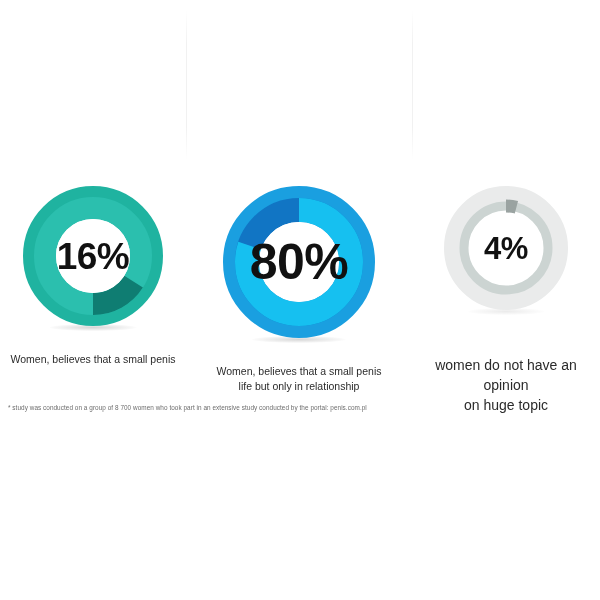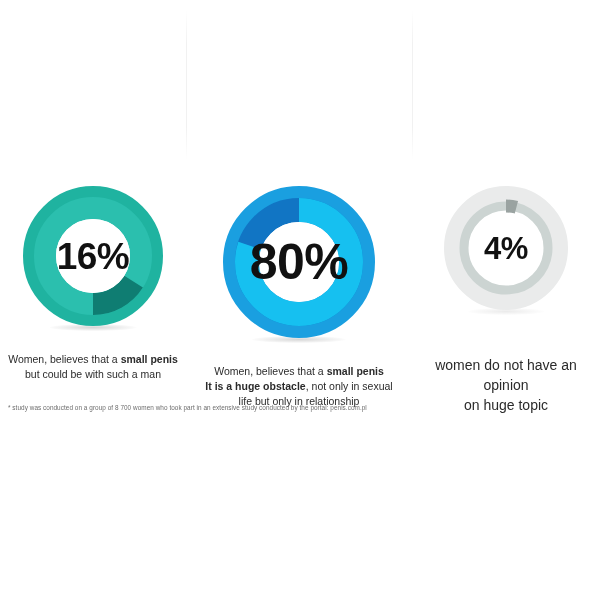--- a/index.html
+++ b/index.html
@@ -96,21 +96,21 @@
   .pct-1 { font-size: 37px; }
   .pct-2 { font-size: 50px; }
   .pct-3 { font-size: 31px; }
 
   
   .caption {
     text-align: center;
     line-height: 1.42;
     color: #2b2b2b;
   }
-  .caption .b { font-weight: bold; }
+  .caption .b { font-weight: normal; }
 
   .cap-1 {
     margin-top: 26px;
     font-size: 10.5px;
     width: 178px;
   }
   .cap-2 {
     margin-top: 26px;
     font-size: 10.5px;
     width: 200px;
@@ -147,38 +147,36 @@
         <svg class="donut-svg" width="140" height="140" viewBox="0 0 140 140">
           <circle cx="70" cy="70" r="58" fill="none" stroke="#1fb3a0" stroke-width="24"></circle>
           <circle cx="70" cy="70" r="48" fill="none" stroke="#2bbfae" stroke-width="22"></circle>
           <circle class="hl-arc" cx="70" cy="70" r="48" fill="none" stroke="#0f7d72" stroke-width="22" transform="rotate(-90 70 70) scale(-1 1) translate(-140 0)" stroke-dasharray="48.25486315913923 301.59289474462014" stroke-dashoffset="0"></circle>
           <circle cx="70" cy="70" r="37" fill="#ffffff"></circle>
         </svg>
         <div class="pct pct-1">16%</div>
       </div>
       <div class="caption cap-1">
           <span class="cap-line"><span>Women, believes that a </span><span class="b">small penis</span></span>
-          <span class="cap-line"><span>but could be with such a man</span></span>
         </div>
     </div>
 
     <div class="panel panel-2">
       <div class="donut-wrap">
         <div class="donut-shadow"></div>
         <svg class="donut-svg" width="152" height="152" viewBox="0 0 152 152">
           <circle cx="76" cy="76" r="63" fill="none" stroke="#1a9fe0" stroke-width="26"></circle>
           <circle cx="76" cy="76" r="52" fill="none" stroke="#1175c4" stroke-width="24"></circle>
           <circle class="hl-arc" cx="76" cy="76" r="52" fill="none" stroke="#16c0f0" stroke-width="24" transform="rotate(-90 76 76)" stroke-dasharray="261.38050877867084 326.7256359733385" stroke-dashoffset="0"></circle>
           <circle cx="76" cy="76" r="40" fill="#ffffff"></circle>
         </svg>
         <div class="pct pct-2">80%</div>
       </div>
       <div class="caption cap-2">
           <span class="cap-line"><span>Women, believes that a </span><span class="b">small penis</span></span>
-          <span class="cap-line"><span class="b">It is a huge obstacle</span><span>, not only in sexual</span></span>
           <span class="cap-line"><span>life but only in relationship</span></span>
         </div>
     </div>
 
     <div class="panel panel-3">
       <div class="donut-wrap">
         <div class="donut-shadow" style="opacity:0.5"></div>
         <svg class="donut-svg" width="124" height="124" viewBox="0 0 124 124">
           <circle cx="62" cy="62" r="52" fill="none" stroke="#eaebeb" stroke-width="20"></circle>
           <circle cx="62" cy="62" r="42" fill="none" stroke="#ccd4d2" stroke-width="9"></circle>

